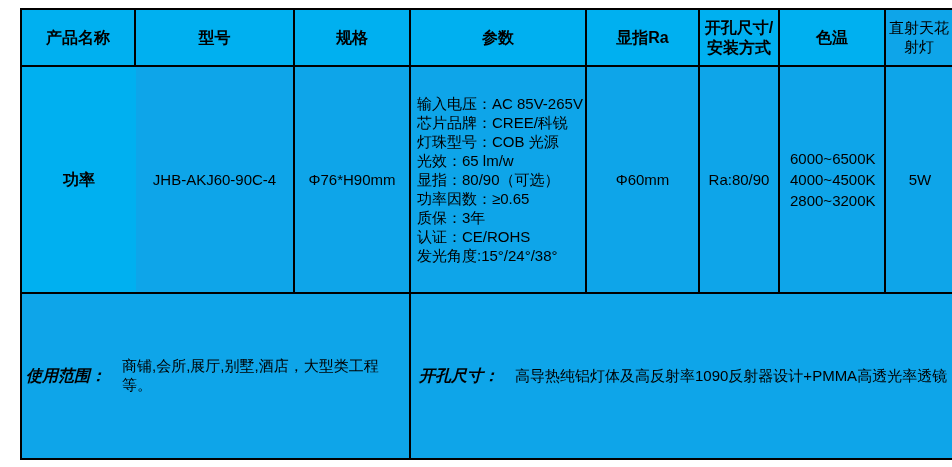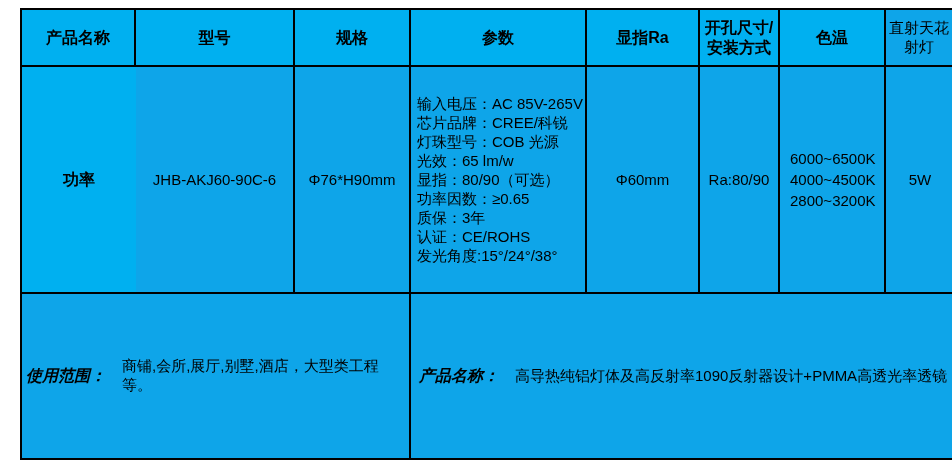--- a/index.html
+++ b/index.html
@@ -100,21 +100,21 @@
     <div class="cell th">参数</div>
     <div class="cell th">显指Ra</div>
     <div class="cell th">
       <span class="hdr-line">开孔尺寸/</span>
       <span class="hdr-line">安装方式</span>
     </div>
     <div class="cell th">色温</div>
     <div class="cell td">直射天花射灯</div>
 
     <div class="cell th last-col">功率</div>
-    <div class="cell td">JHB-AKJ60-90C-6</div>
+    <div class="cell td">JHB-AKJ60-90C-4</div>
     <div class="cell td">Φ76*H90mm</div>
     <div class="cell td params-cell">
       <div class="param-line">输入电压：AC 85V-265V</div>
       <div class="param-line">芯片品牌：CREE/科锐</div>
       <div class="param-line">灯珠型号：COB 光源</div>
       <div class="param-line">光效：65 lm/w</div>
       <div class="param-line">显指：80/90（可选）</div>
       <div class="param-line">功率因数：≥0.65</div>
       <div class="param-line">质保：3年</div>
       <div class="param-line">认证：CE/ROHS</div>
@@ -127,18 +127,18 @@
       <div class="cct-line">4000~4500K</div>
       <div class="cct-line">2800~3200K</div>
     </div>
     <div class="cell td last-col">5W</div>
 
     <div class="cell td foot foot-left">
       <span class="bold-label">使用范围：</span>
       <span class="foot-text">商铺,会所,展厅,别墅,酒店，大型类工程等。</span>
     </div>
     <div class="cell td foot foot-right">
-      <span class="bold-label">产品名称：</span>
+      <span class="bold-label">开孔尺寸：</span>
       <span class="foot-text">高导热纯铝灯体及高反射率1090反射器设计+PMMA高透光率透镜</span>
     </div>
 
   </div>
 </div>
 
 </body></html>

